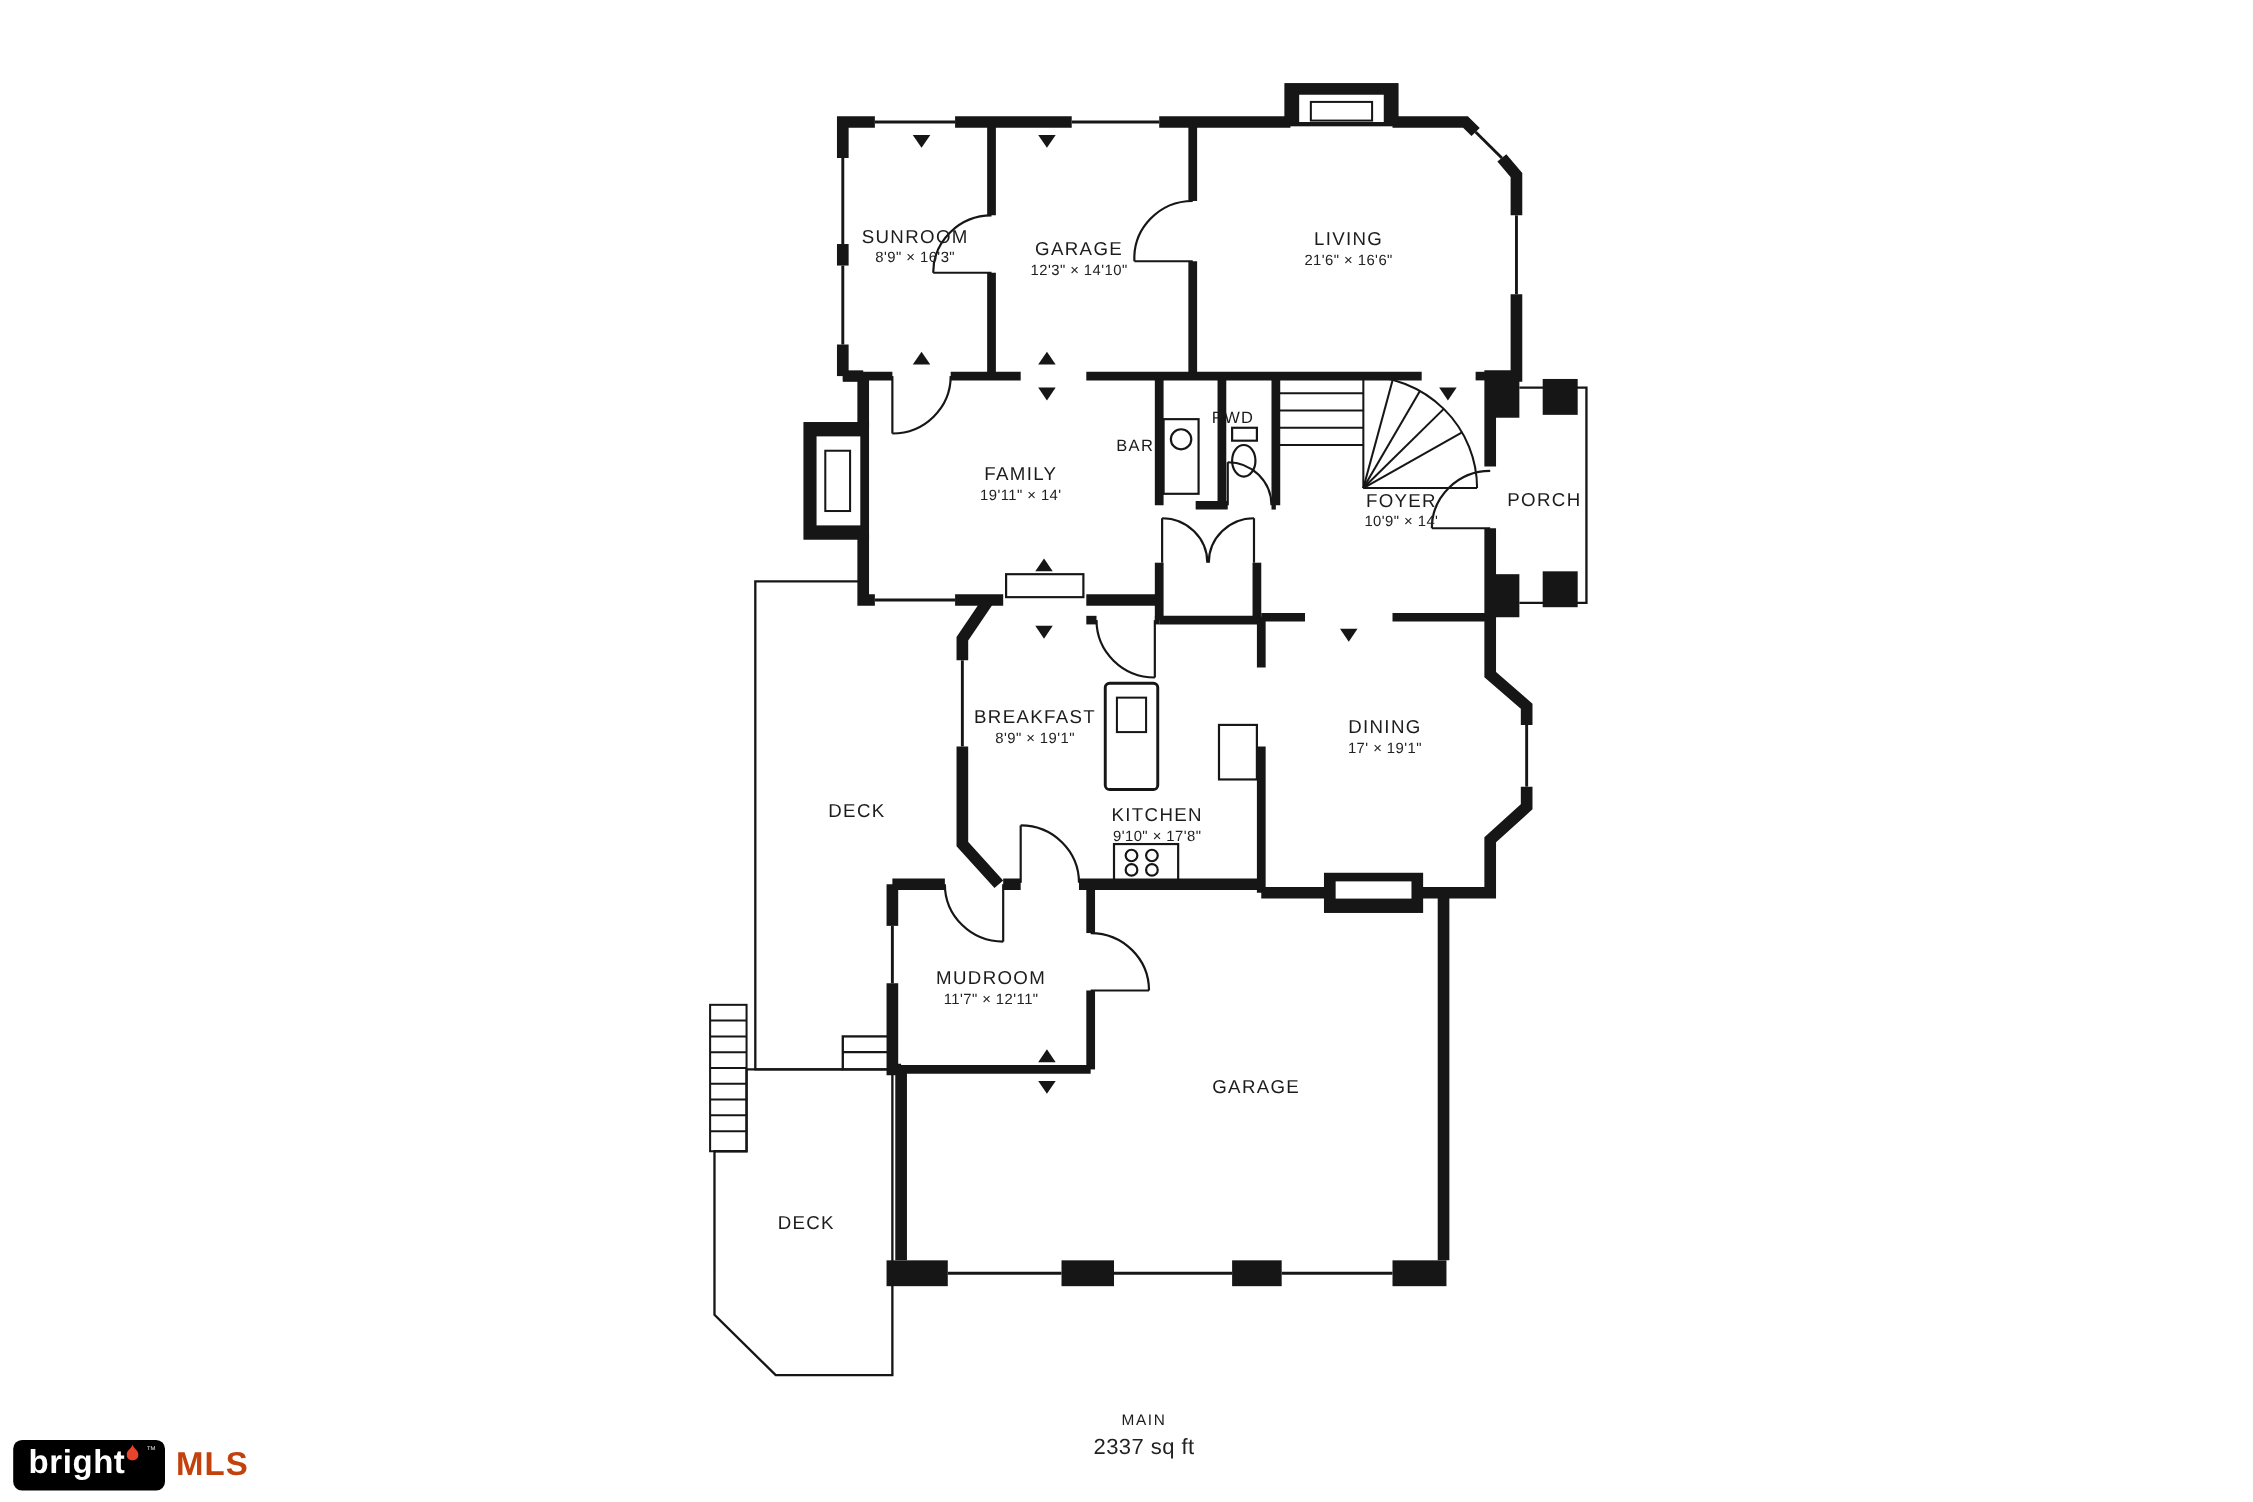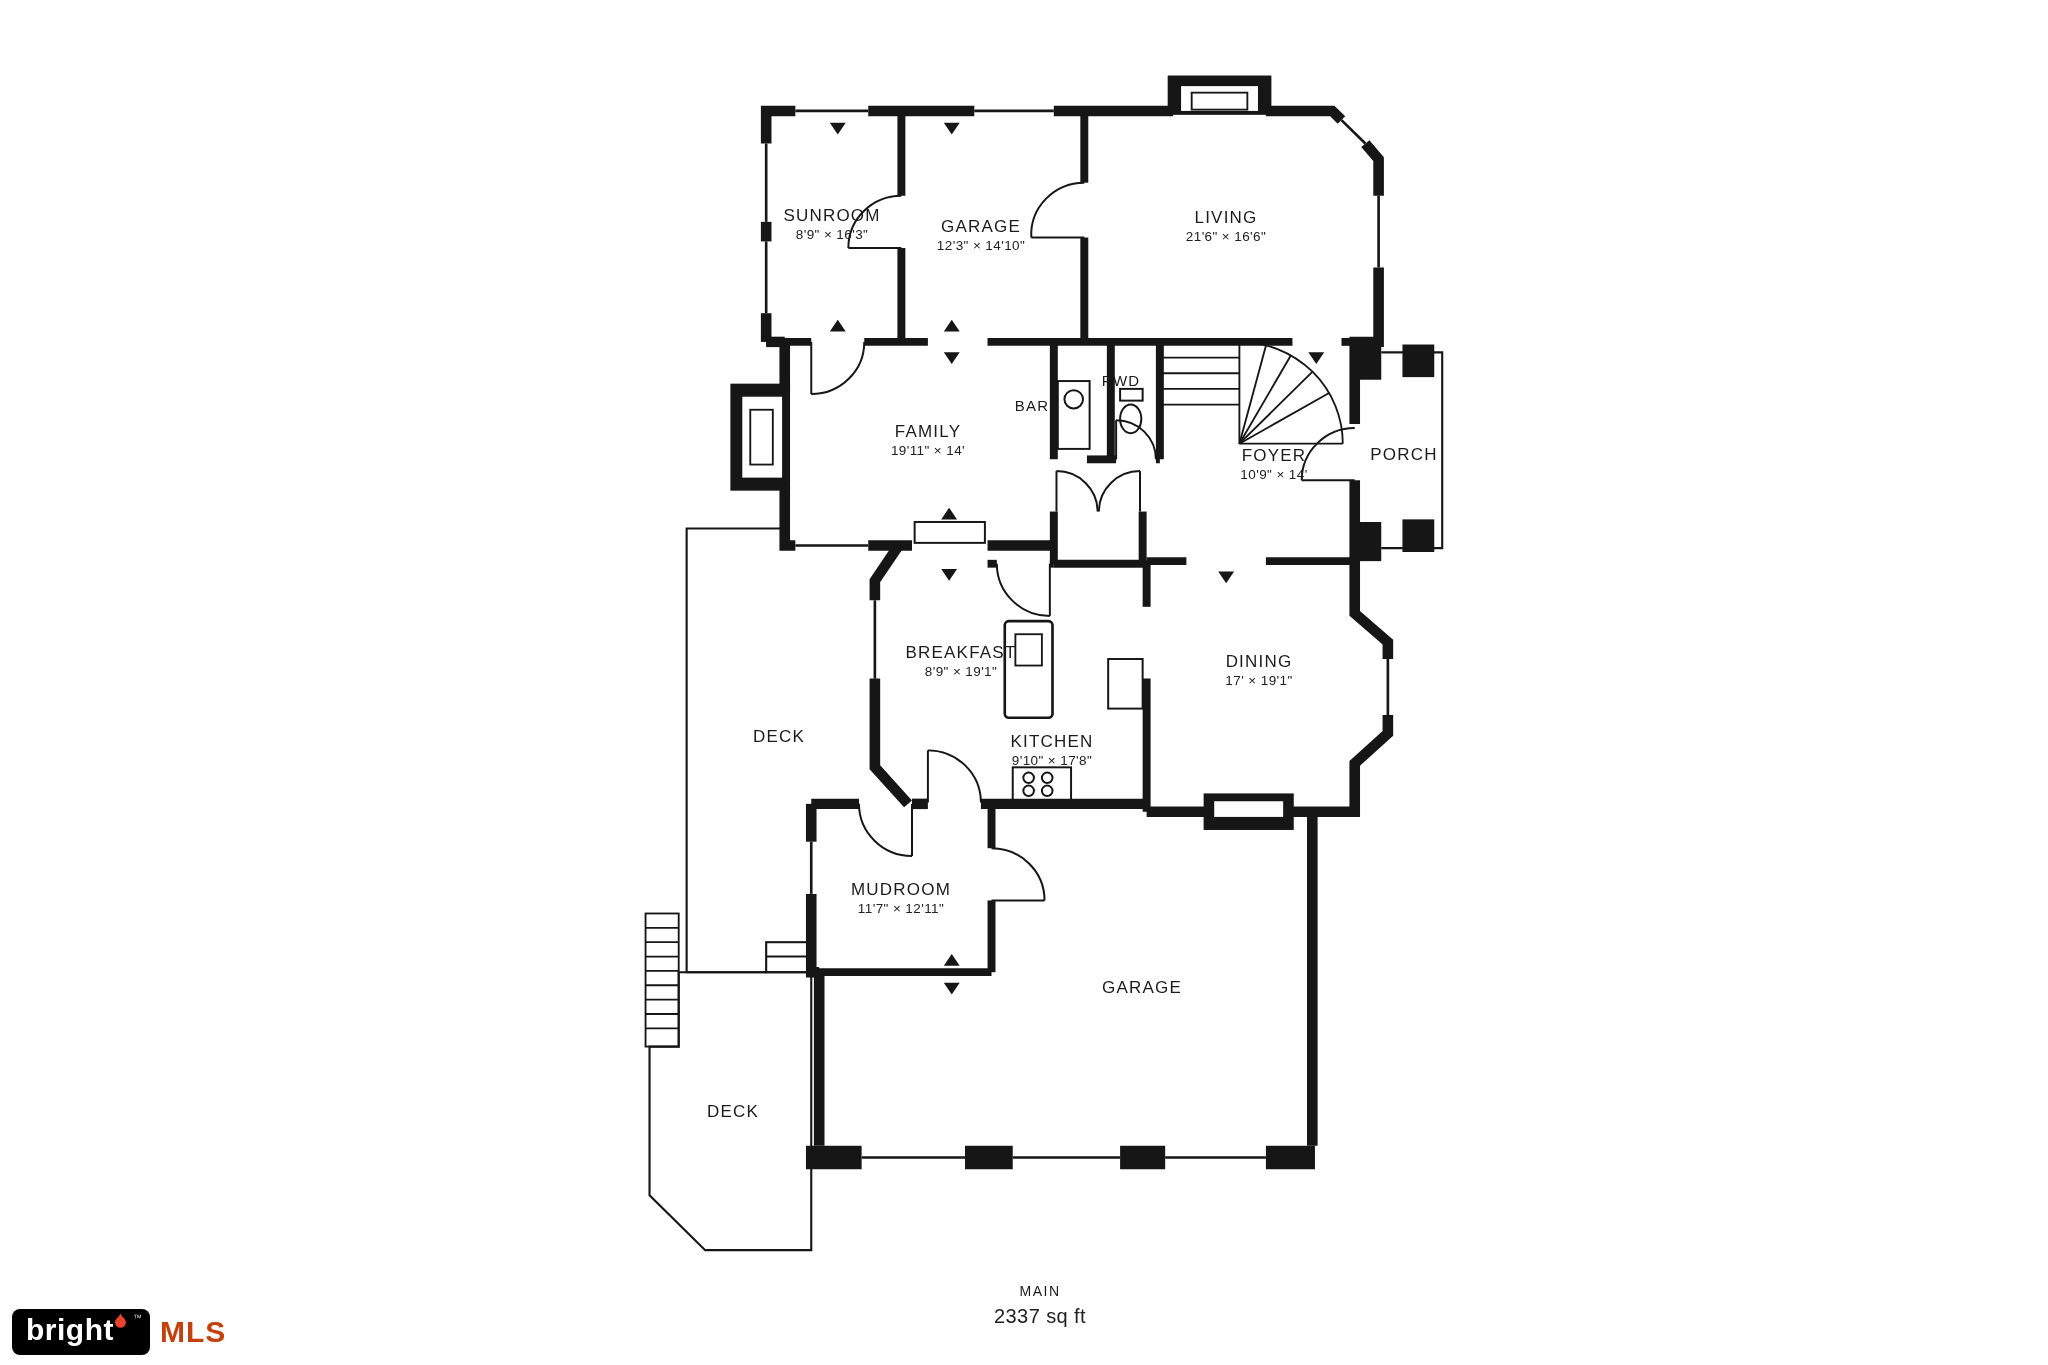--- a/index.html
+++ b/index.html
@@ -322,21 +322,21 @@
   <div class="room-label small" style="left:1121px;top:381px">
     <div class="name">PWD</div>
   </div>
   <div class="room-label" style="left:1274px;top:464px">
     <div class="name">FOYER</div>
     <div class="dims">10'9" × 14'</div>
   </div>
   <div class="room-label" style="left:1404px;top:455px">
     <div class="name">PORCH</div>
   </div>
-  <div class="room-label" style="left:961px;top:661px">
+  <div class="room-label" style="left:941px;top:661px">
     <div class="name">BREAKFAST</div>
     <div class="dims">8'9" × 19'1"</div>
   </div>
   <div class="room-label" style="left:1259px;top:670px">
     <div class="name">DINING</div>
     <div class="dims">17' × 19'1"</div>
   </div>
   <div class="room-label" style="left:779px;top:737px">
     <div class="name">DECK</div>
   </div>

